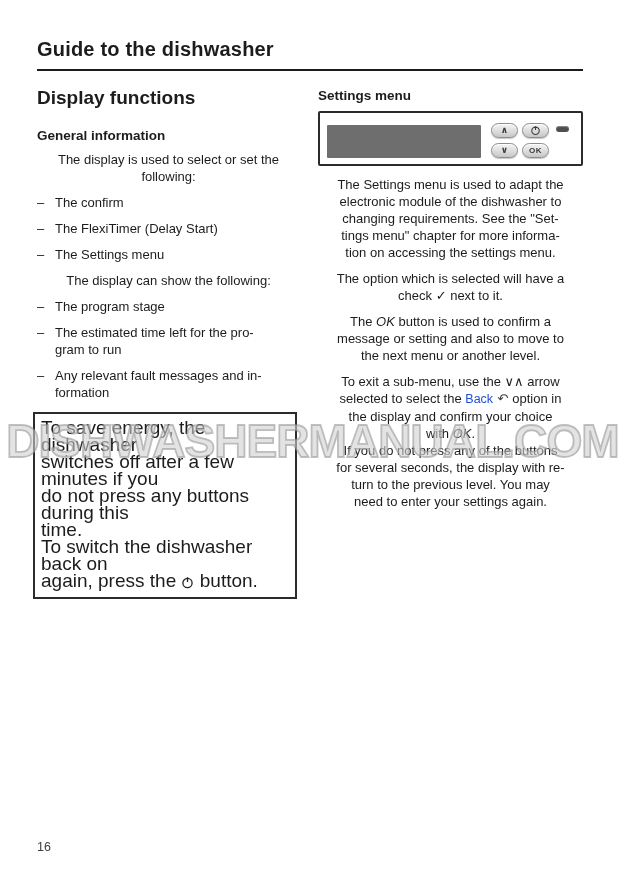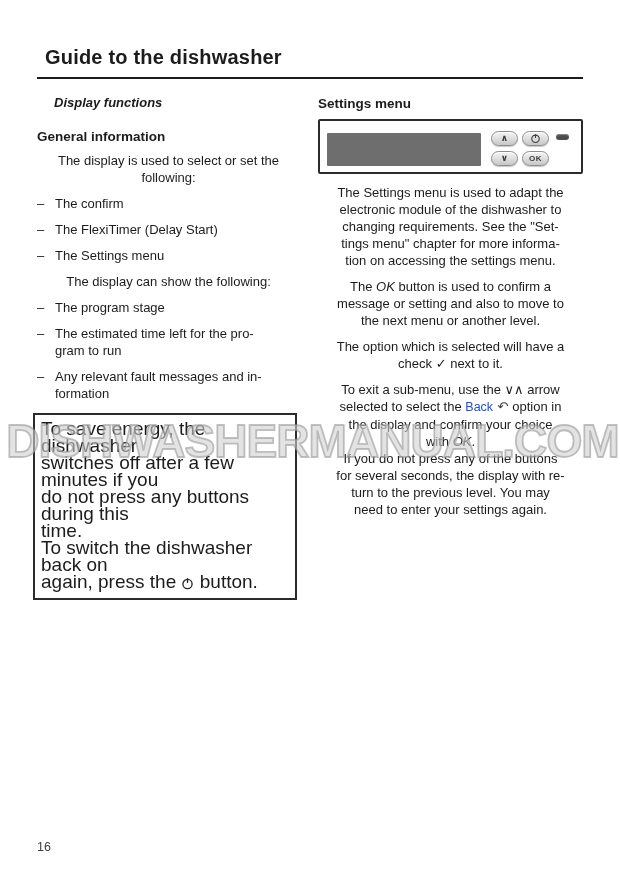--- a/index.html
+++ b/index.html
@@ -5,31 +5,31 @@
   * { box-sizing: border-box; }
   html,body { margin:0; padding:0; background:#e8e8e8; }
   .page {
     width:620px; height:881px; position:relative; margin:0 auto;
     background:#fff; overflow:hidden;
     font-family:"Liberation Sans","DejaVu Sans",sans-serif;
     color:#1c1c1c;
     -webkit-font-smoothing:antialiased;
   }
   .page-title {
-    font-size:20px; font-weight:bold; margin:8px;
+    font-size:20px; font-weight:bold; margin:0;
     padding:38px 37px 0 37px; letter-spacing:.2px;
   }
   .title-rule {
     border:none; border-top:2px solid #1c1c1c; margin:8px 37px 0 37px;
   }
   .columns { display:flex; padding:0 37px; gap:18px; }
   .col-left  { width:263px; flex:none; }
   .col-right { width:265px; flex:none; }
 
-  .section-heading { font-size:13px; font-weight:bold; margin:16px 0 19px 17px;font-style:italic; }
+  .section-heading { font-size:19px; font-weight:bold; margin:16px 0 19px 0; }
   .sub-heading     { font-size:13.5px; font-weight:bold; margin:0 0 8px 0; }
   .col-right .sub-heading { margin-top:17px; }
 
   .body-p {
     font-size:13px; line-height:17px; margin:0 0 9px 0;
     white-space:pre-line;
     text-align:center;
   }
   .dash-list { list-style:none; margin:0 0 0 0; padding:0; }
   .dash-list li {
@@ -180,26 +180,26 @@
           <span class="ok-label">OK</span>
         </div>
       </div>
 
       <p class="body-p">The Settings menu is used to adapt the
 electronic module of the dishwasher to
 changing requirements. See the "Set-
 tings menu" chapter for more informa-
 tion on accessing the settings menu.</p>
 
+      <p class="body-p">The option which is selected will have a
+check ✓ next to it.</p>
+
       <p class="body-p"><span>The </span><span class="italic">OK</span><span> button is used to confirm a
 message or setting and also to move to
 the next menu or another level.</span></p>
-
-      <p class="body-p">The option which is selected will have a
-check ✓ next to it.</p>
 
       <p class="body-p"><span>To exit a sub-menu, use the ∨∧ arrow
 selected to select the </span><span class="back-label">Back</span><span class="back-arrow"> ↶ </span><span>option in
 the display and confirm your choice
 with </span><span class="italic">OK</span><span>.
 If you do not press any of the buttons
 for several seconds, the display with re-
 turn to the previous level. You may
 need to enter your settings again.</span></p>
     </div>

